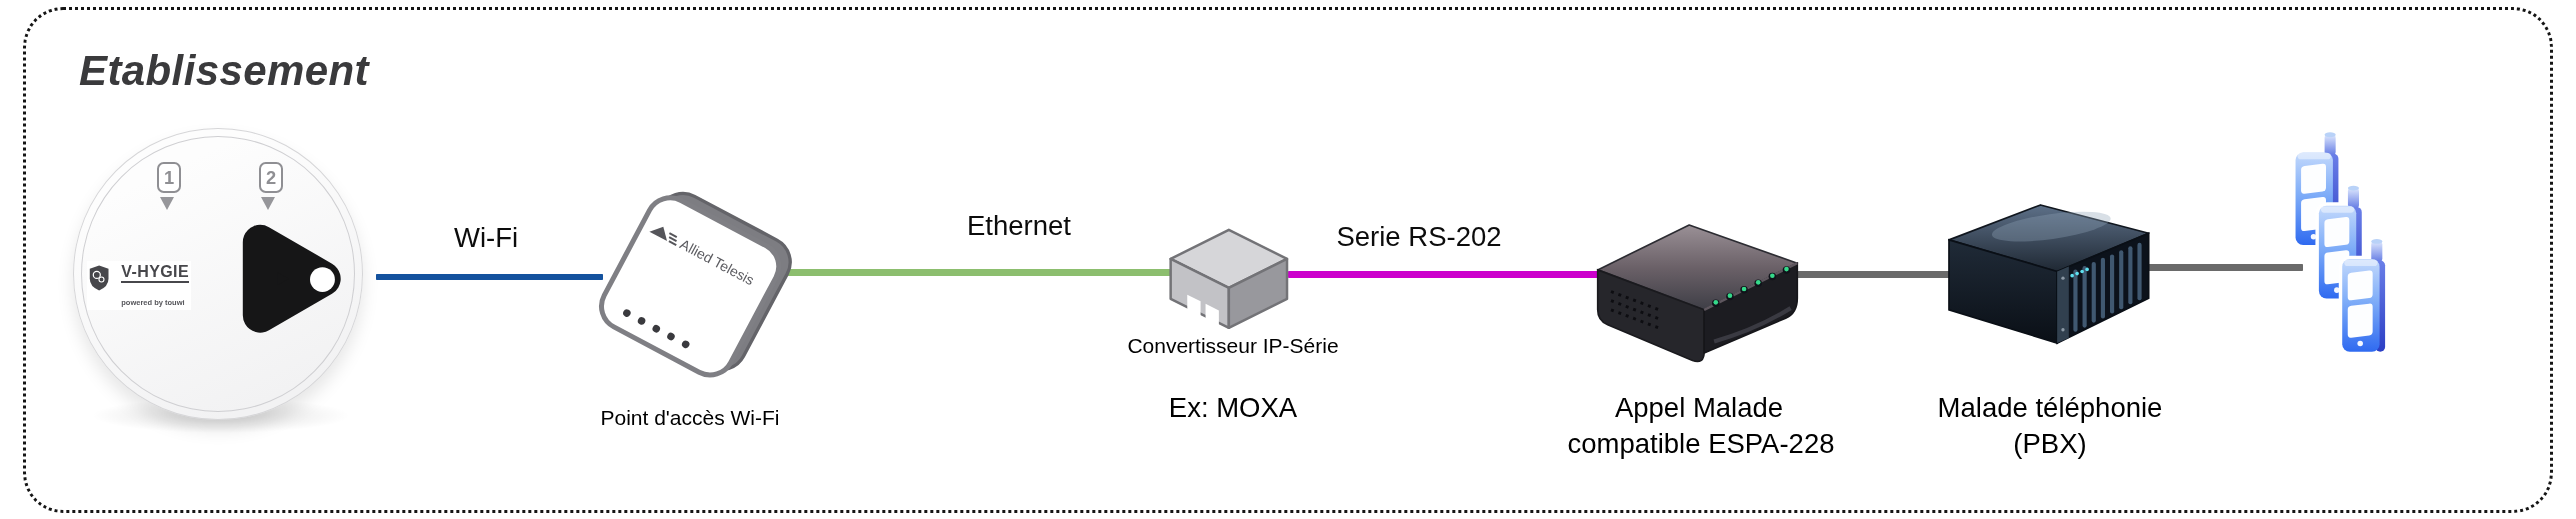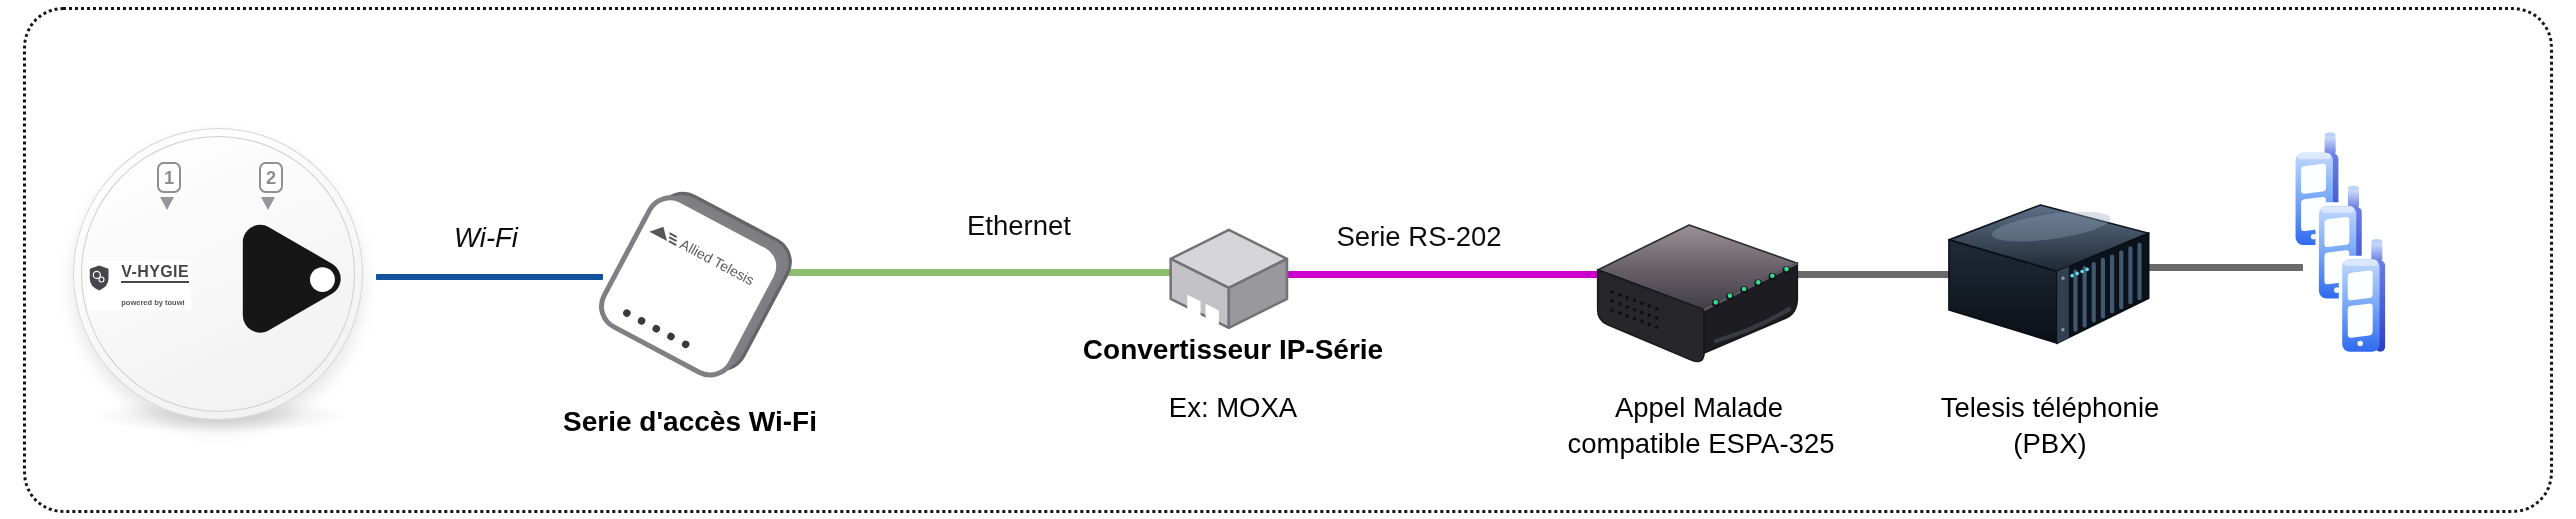--- a/index.html
+++ b/index.html
@@ -17,21 +17,21 @@
   }
   .link{position:absolute;border-radius:0.8px;}
   .link-label{
     position:absolute;transform:translateX(-50%);font-size:27.5px;color:#0c0c0c;
     white-space:nowrap;
   }
   .dev-label{
     position:absolute;transform:translateX(-50%);font-size:27.5px;color:#000;
     white-space:nowrap;text-align:center;
   }
-  .dev-label.bold{font-weight:bold;font-size:28px;}
+  .dev-label.bold{font-weight:normal;font-size:21px;}
   .dev{position:absolute;}
   
   .badge{
     position:absolute;left:73px;top:128px;width:288px;height:290px;border-radius:50%;
     background:linear-gradient(155deg,#fdfdfd 20%,#f2f2f3 85%);
     border:1.7px solid #d6d6d8;box-shadow:0 10px 16.7px rgba(0,0,0,.10);
   }
   .badge::before{
     content:"";position:absolute;inset:6.7px;border-radius:50%;
     border:1.7px solid #cfcfd2;
@@ -61,28 +61,29 @@
     background:radial-gradient(closest-side,rgba(0,0,0,.14),rgba(0,0,0,0));
   }
 </style>
 </head>
 <body>
 
 <div class="canvas">
 
   <div class="frame-border"></div>
 
+  <div class="title">Etablissement</div>
 
   <div class="link" style="left: 376px; top: 274px; width: 227px; height: 5.8px; background: rgb(20, 82, 158);"></div>
   <div class="link" style="left: 783px; top: 269px; width: 393px; height: 6.7px; background: rgb(140, 190, 110);"></div>
   <div class="link" style="left: 1288px; top: 271px; width: 315px; height: 6.7px; background: rgb(204, 0, 204);"></div>
   <div class="link" style="left: 1797px; top: 271px; width: 158px; height: 6.7px; background: rgb(106, 106, 106);"></div>
   <div class="link" style="left: 2145px; top: 264px; width: 158px; height: 6.7px; background: rgb(106, 106, 106);"></div>
 
-  <div class="link-label" style="left:486px;top:222px;font-style:italic;">Wi-Fi</div>
+  <div class="link-label" style="left:486px;top:222px;">Wi-Fi</div>
   <div class="link-label" style="left:979px;top:210px;margin-left:40px;">Ethernet</div>
   <div class="link-label" style="left:1419px;top:221px;">Serie RS-202</div>
 
   <div class="shadow-oval"></div>
   <div class="badge">
     <div class="badge-tag" style="left:83px;top:33px;">1</div>
     <div class="badge-tag" style="left:185px;top:33px;">2</div>
     <div class="badge-arrow" style="left:86px;top:68px;"></div>
     <div class="badge-arrow" style="left:187px;top:68px;"></div>
 
@@ -231,22 +232,22 @@
           <rect x="10" y="96" width="36" height="46" rx="5" fill="#fdfeff"></rect>
         </g>
         <circle cx="28" cy="152" r="4" fill="#ffffff" opacity="0.95"></circle>
       </g>
     </defs>
     <use href="#phone" transform="translate(6,2) scale(0.83)"></use>
     <use href="#phone" transform="translate(34,66) scale(0.83)"></use>
     <use href="#phone" transform="translate(62,130) scale(0.83)"></use>
   </svg>
 
-  <div class="dev-label bold" style="left:690px;top:406px;">Serie d'accès Wi-Fi</div>
+  <div class="dev-label bold" style="left:690px;top:406px;">Point d'accès Wi-Fi</div>
   <div class="dev-label bold" style="left:1233px;top:334px;">Convertisseur IP-Série</div>
   <div class="dev-label" style="left:1233px;top:392px;">Ex: MOXA</div>
   <div class="dev-label" style="left:1699px;top:392px;">Appel Malade</div>
-  <div class="dev-label" style="left:1701px;top:428px;">compatible ESPA-325</div>
-  <div class="dev-label" style="left:2050px;top:392px;">Telesis téléphonie</div>
+  <div class="dev-label" style="left:1701px;top:428px;">compatible ESPA-228</div>
+  <div class="dev-label" style="left:2050px;top:392px;">Malade téléphonie</div>
   <div class="dev-label" style="left:2050px;top:428px;">(PBX)</div>
 
 </div>
 
 
 </body></html>

